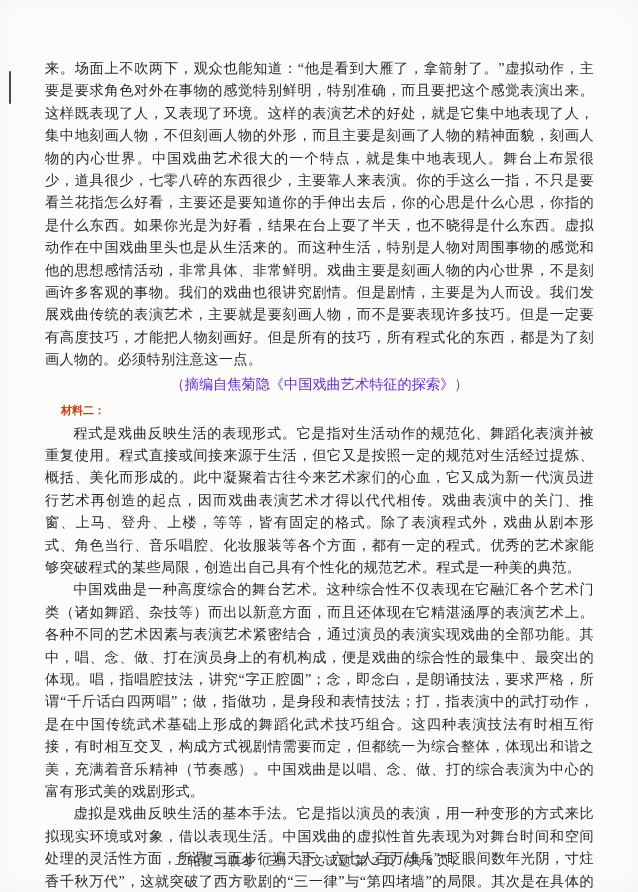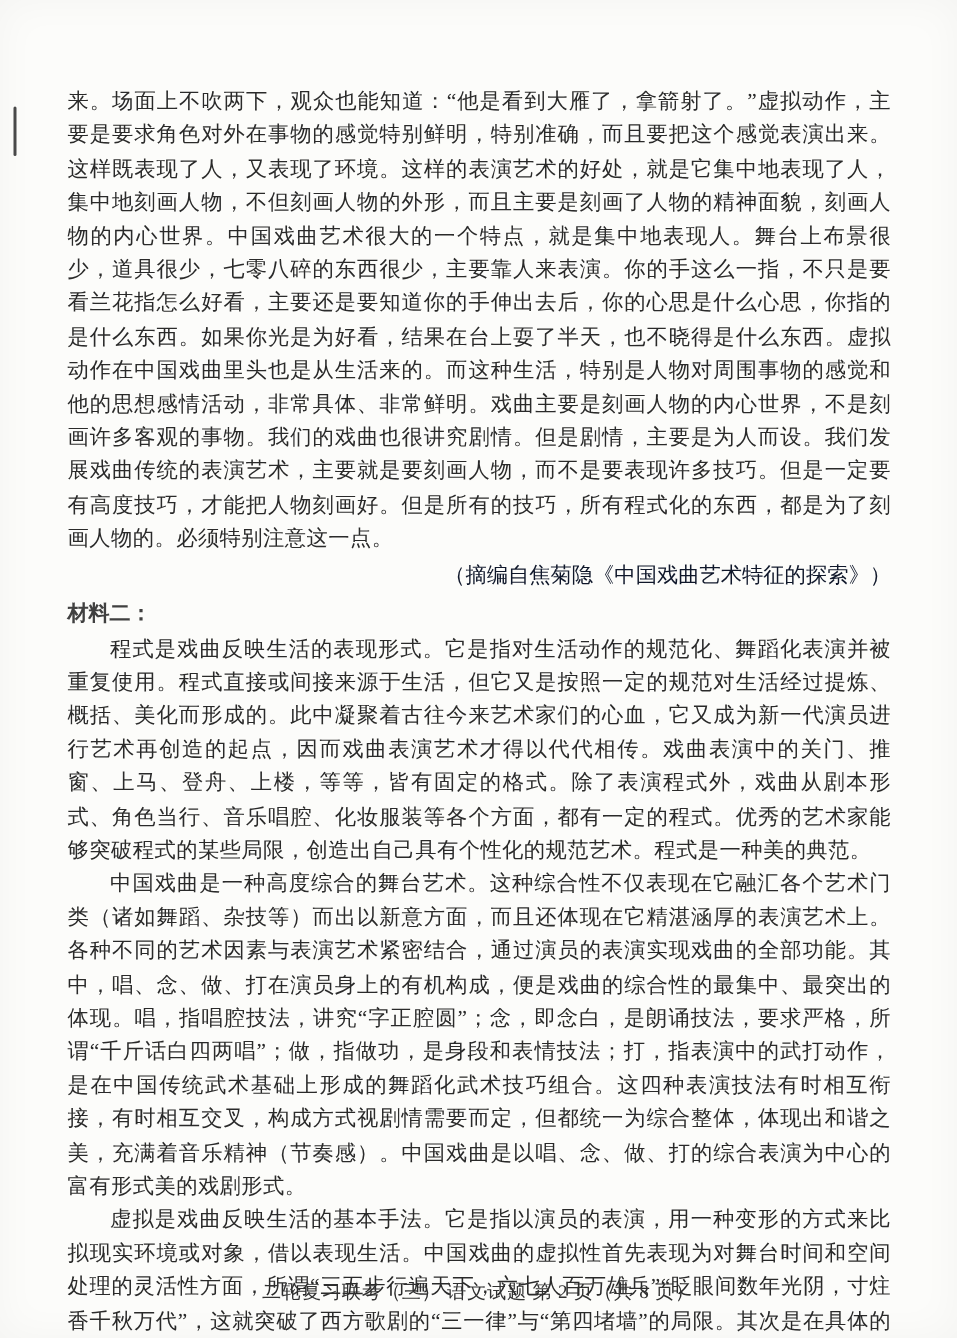--- a/index.html
+++ b/index.html
@@ -32,29 +32,29 @@
     letter-spacing: 0.3px;
     color: #2a2a2a;
   }
   .indent {
     text-indent: 2em;
   }
   .source-line {
     margin: 2px 0 4px 0;
     font-size: 14.2px;
     line-height: 22.4px;
-    text-align: right;
-    color: #0f172a;
+    text-align: center;
+    color: #6d28d9;
   }
   .material-heading {
-    margin: 2px 0 0 0;
-    font-size: 14px;
+    margin: 2px 0 0 16px;
+    font-size: 11px;
     line-height: 22.4px;
     font-weight: bold;
-    color: #404040;
+    color: #c2410c;
   }
   .footer {
     position: absolute;
     left: 0;
     right: 0;
     bottom: 22px;
     text-align: center;
     font-size: 12.8px;
     letter-spacing: 0.5px;
     color: #303030;

